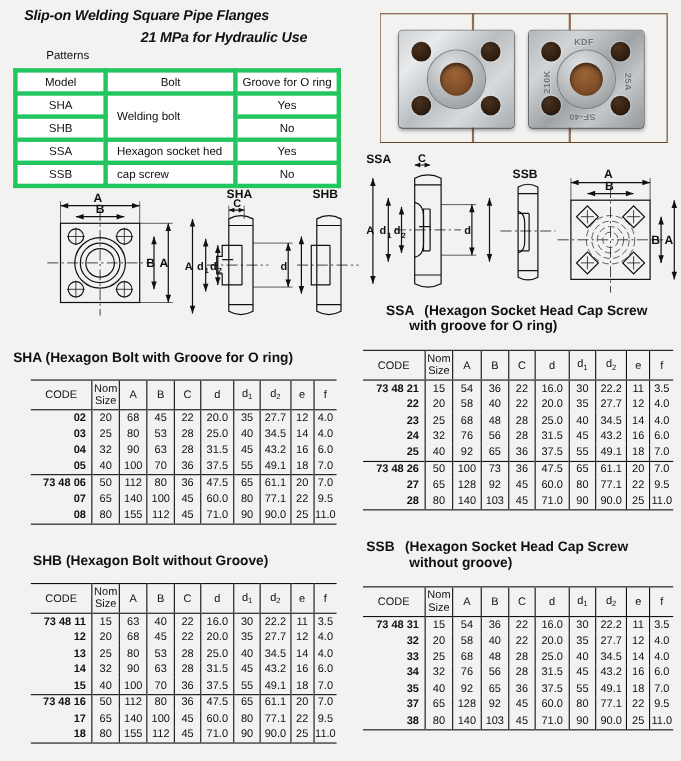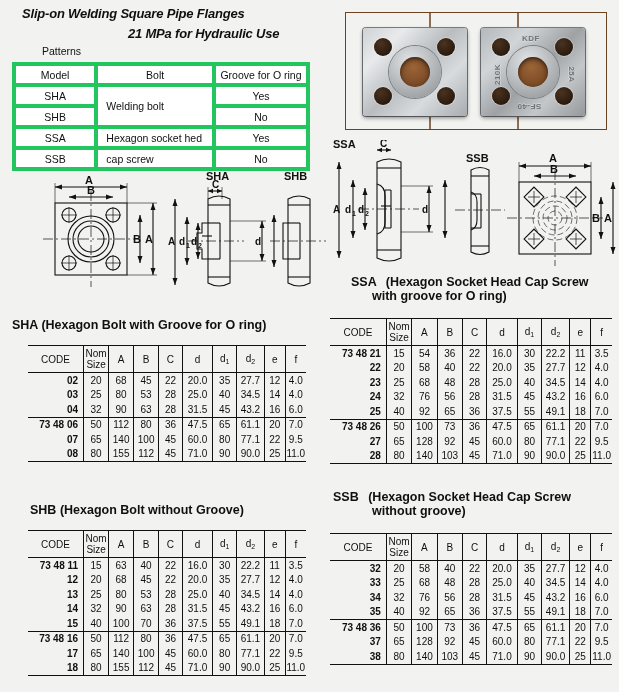--- a/index.html
+++ b/index.html
@@ -484,20 +484,32 @@
             <td>32</td>
             <td>90</td>
             <td>63</td>
             <td>28</td>
             <td>31.5</td>
             <td>45</td>
             <td>43.2</td>
             <td>16</td>
             <td>6.0</td>
           </tr>
+          <tr>
+            <td class="code-cell">05</td>
+            <td>40</td>
+            <td>100</td>
+            <td>70</td>
+            <td>36</td>
+            <td>37.5</td>
+            <td>55</td>
+            <td>49.1</td>
+            <td>18</td>
+            <td>7.0</td>
+          </tr>
           <tr class="grp-start">
             <td class="code-cell">73 48 06</td>
             <td>50</td>
             <td>112</td>
             <td>80</td>
             <td>36</td>
             <td>47.5</td>
             <td>65</td>
             <td>61.1</td>
             <td>20</td>
@@ -773,20 +785,32 @@
             <th class="c-c">C</th>
             <th class="c-d">d</th>
             <th class="c-d1">d<sub>1</sub></th>
             <th class="c-d2">d<sub>2</sub></th>
             <th class="c-e">e</th>
             <th class="c-f">f</th>
           </tr>
         </thead>
         <tbody>
           <tr>
+            <td class="code-cell">73 48 31</td>
+            <td>15</td>
+            <td>54</td>
+            <td>36</td>
+            <td>22</td>
+            <td>16.0</td>
+            <td>30</td>
+            <td>22.2</td>
+            <td>11</td>
+            <td>3.5</td>
+          </tr>
+          <tr>
             <td class="code-cell">32</td>
             <td>20</td>
             <td>58</td>
             <td>40</td>
             <td>22</td>
             <td>20.0</td>
             <td>35</td>
             <td>27.7</td>
             <td>12</td>
             <td>4.0</td>
@@ -820,32 +844,20 @@
             <td>40</td>
             <td>92</td>
             <td>65</td>
             <td>36</td>
             <td>37.5</td>
             <td>55</td>
             <td>49.1</td>
             <td>18</td>
             <td>7.0</td>
           </tr>
-          <tr class="grp-start">
-            <td class="code-cell">73 48 36</td>
-            <td>50</td>
-            <td>100</td>
-            <td>73</td>
-            <td>36</td>
-            <td>47.5</td>
-            <td>65</td>
-            <td>61.1</td>
-            <td>20</td>
-            <td>7.0</td>
-          </tr>
           <tr>
             <td class="code-cell">37</td>
             <td>65</td>
             <td>128</td>
             <td>92</td>
             <td>45</td>
             <td>60.0</td>
             <td>80</td>
             <td>77.1</td>
             <td>22</td>

